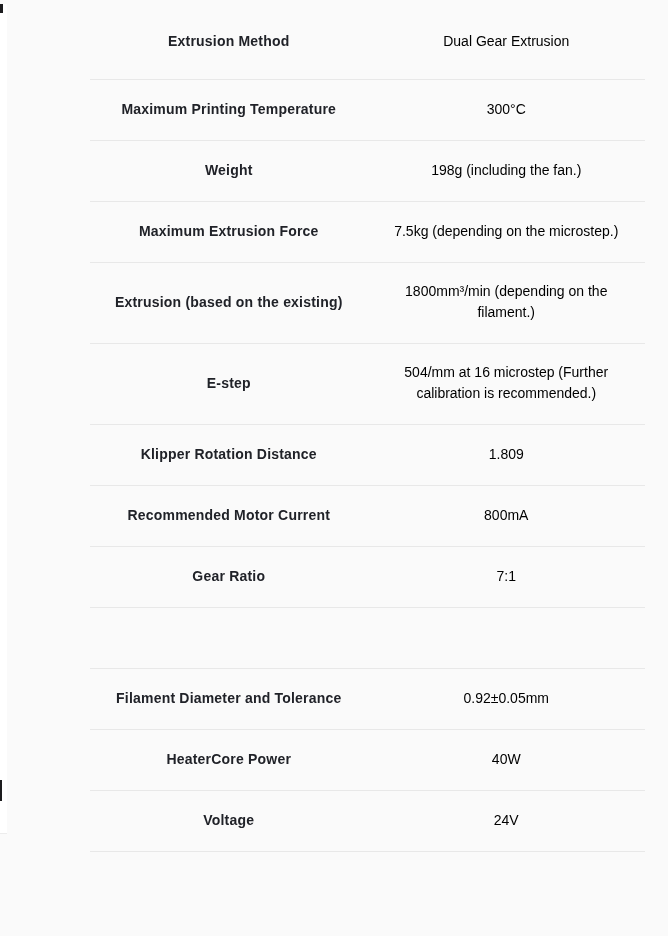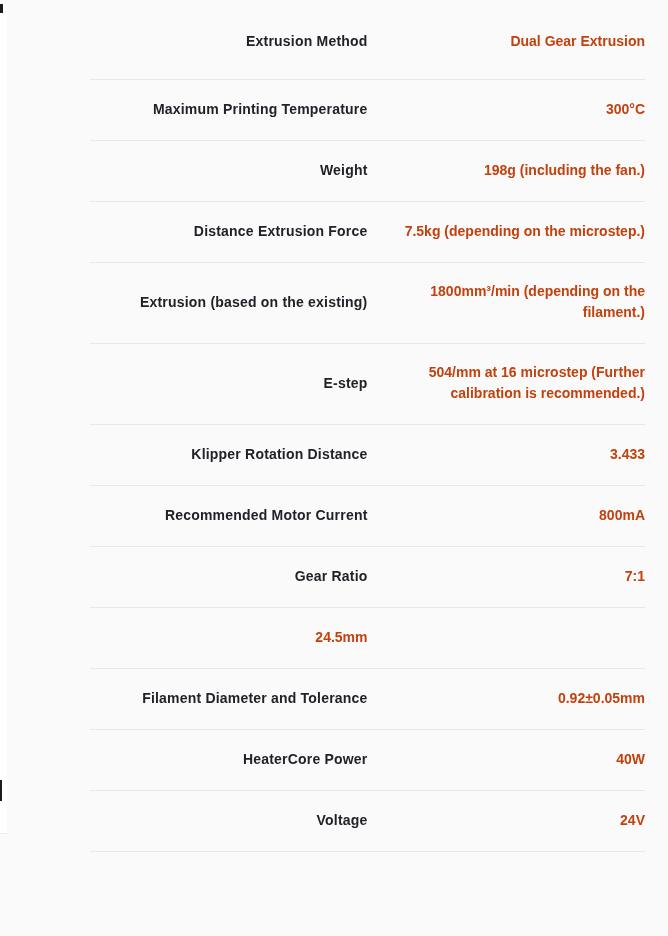--- a/index.html
+++ b/index.html
@@ -60,33 +60,33 @@
   .spec-row.row-first {
     height: 80px;
     padding-bottom: 0;
     padding-top: 4px;
   }
   .spec-row.row-tall {
     height: 81px;
   }
   .cell {
     width: 50%;
-    text-align: right;
+    text-align: center;
     font-size: 14px;
     line-height: 21px;
     color: #202228;
   }
   .cell.label {
     font-weight: 700;
     letter-spacing: 0.2px;
   }
   .cell.value {
-    font-weight: 700;
+    font-weight: 400;
     white-space: pre-line;
-    color: #c2410c;
+    color: #000000;
   }
 </style>
 </head>
 <body>
 
 <div class="page">
 
   <div class="left-strip"></div>
   <div class="notch notch-top"></div>
   <div class="notch notch-mid"></div>
@@ -102,53 +102,52 @@
       <div class="cell label">Maximum Printing Temperature</div>
       <div class="cell value">300°C</div>
     </div>
 
     <div class="spec-row">
       <div class="cell label">Weight</div>
       <div class="cell value">198g (including the fan.)</div>
     </div>
 
     <div class="spec-row">
-      <div class="cell label">Distance Extrusion Force</div>
+      <div class="cell label">Maximum Extrusion Force</div>
       <div class="cell value">7.5kg (depending on the microstep.)</div>
     </div>
 
     <div class="spec-row row-tall">
       <div class="cell label">Extrusion (based on the existing)</div>
       <div class="cell value">1800mm³/min (depending on the
 filament.)</div>
     </div>
 
     <div class="spec-row row-tall">
       <div class="cell label">E-step</div>
       <div class="cell value">504/mm at 16 microstep (Further
 calibration is recommended.)</div>
     </div>
 
     <div class="spec-row">
       <div class="cell label">Klipper Rotation Distance</div>
-      <div class="cell value">3.433</div>
+      <div class="cell value">1.809</div>
     </div>
 
     <div class="spec-row">
       <div class="cell label">Recommended Motor Current</div>
       <div class="cell value">800mA</div>
     </div>
 
     <div class="spec-row">
       <div class="cell label">Gear Ratio</div>
       <div class="cell value">7:1</div>
     </div>
 
     <div class="spec-row">
-      <div class="cell value">24.5mm</div>
     </div>
 
     <div class="spec-row">
       <div class="cell label">Filament Diameter and Tolerance</div>
       <div class="cell value">0.92±0.05mm</div>
     </div>
 
     <div class="spec-row">
       <div class="cell label">HeaterCore Power</div>
       <div class="cell value">40W</div>

